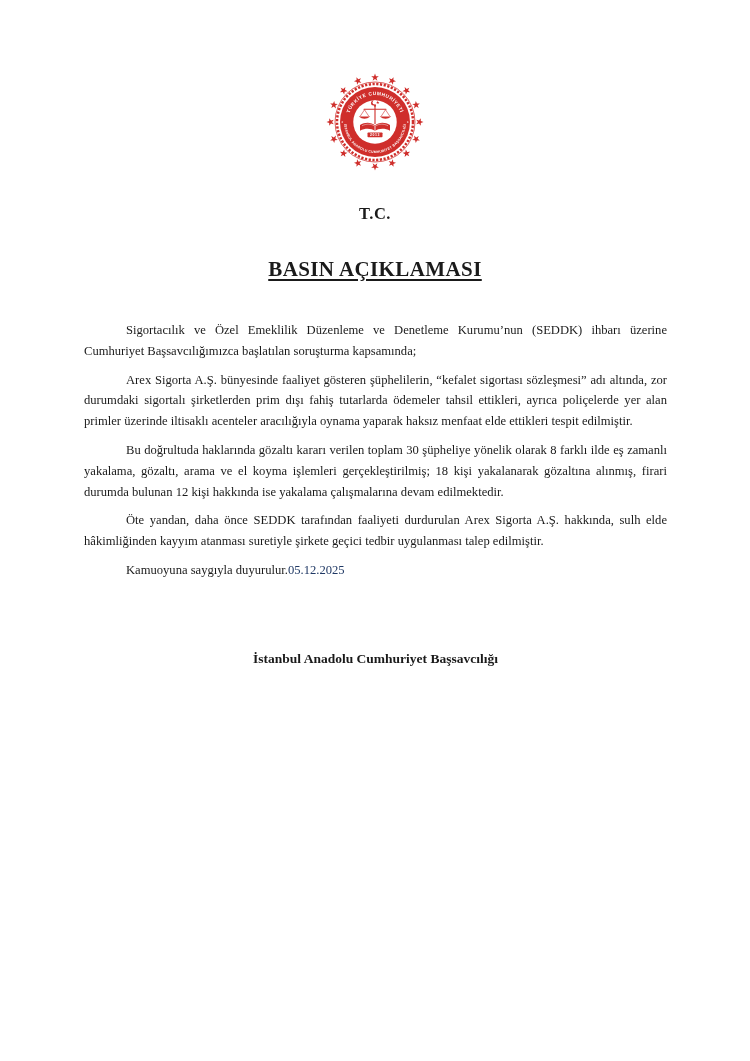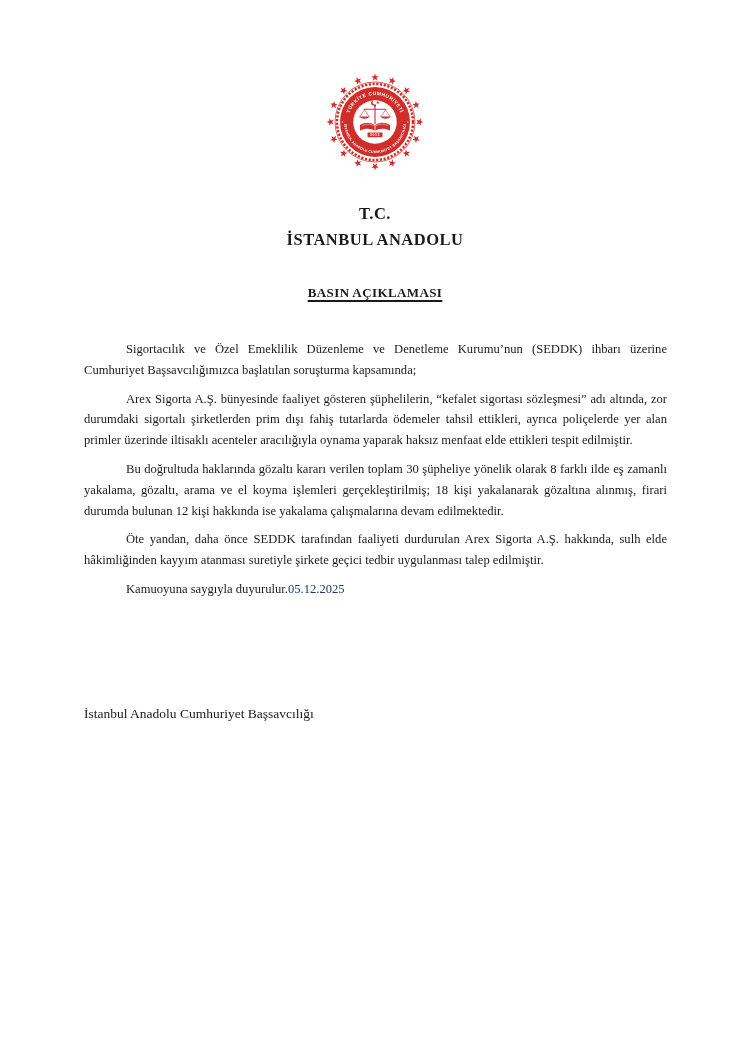--- a/index.html
+++ b/index.html
@@ -31,21 +31,21 @@
     font-size:16.5px;
     line-height:26px;
     letter-spacing:0.5px;
   }
   .heading-wrap{
     margin-top:30px;
     text-align:center;
   }
   .heading{
     font-weight:bold;
-    font-size:13px;
+    font-size:21px;
     letter-spacing:0.4px;
     text-decoration:underline;
     text-underline-offset:3px;
     text-decoration-thickness:1.5px;
   }
   .content{
     margin:38px 83px 0 84px;
     font-size:12.6px;
     line-height:20.8px;
   }
@@ -53,23 +53,23 @@
     margin:0 0 8px 0;
     text-indent:42px;
     text-align:justify;
   }
   .closing-line{
     margin:0;
     text-indent:42px;
   }
   .date{color:var(--date-blue);}
   .signature{
-    margin-top:104px;
-    text-align:left;
-    font-weight:normal;
+    margin-top:68px;
+    text-align:center;
+    font-weight:bold;
     font-size:13.5px;
   }
 </style>
 </head>
 <body>
 
 <div class="page">
 
   <div class="emblem-wrap">
     <svg viewBox="0 0 200 200" xmlns="http://www.w3.org/2000/svg">
@@ -144,21 +144,20 @@
 
       <g>
         <rect x="85" y="121" width="30" height="9.5" rx="1.5" fill="var(--emblem-red)"></rect>
         <text x="100" y="128.4" fill="#ffffff" font-family="Liberation Sans, sans-serif" font-weight="bold" font-size="7" letter-spacing="1" text-anchor="middle">2013</text>
       </g>
     </svg>
   </div>
 
   <div class="title-block">
     <div>T.C.</div>
-    <div>İSTANBUL ANADOLU</div>
   </div>
 
   <div class="heading-wrap">
     <span class="heading">BASIN AÇIKLAMASI</span>
   </div>
 
   <div class="content">
     <p>Sigortacılık ve Özel Emeklilik Düzenleme ve Denetleme Kurumu’nun (SEDDK) ihbarı üzerine Cumhuriyet Başsavcılığımızca başlatılan soruşturma kapsamında;</p>
     <p>Arex Sigorta A.Ş. bünyesinde faaliyet gösteren şüphelilerin, “kefalet sigortası sözleşmesi” adı altında, zor durumdaki sigortalı şirketlerden prim dışı fahiş tutarlarda ödemeler tahsil ettikleri, ayrıca poliçelerde yer alan primler üzerinde iltisaklı acenteler aracılığıyla oynama yaparak haksız menfaat elde ettikleri tespit edilmiştir.</p>
     <p>Bu doğrultuda haklarında gözaltı kararı verilen toplam 30 şüpheliye yönelik olarak 8 farklı ilde eş zamanlı yakalama, gözaltı, arama ve el koyma işlemleri gerçekleştirilmiş; 18 kişi yakalanarak gözaltına alınmış, firari durumda bulunan 12 kişi hakkında ise yakalama çalışmalarına devam edilmektedir.</p>

